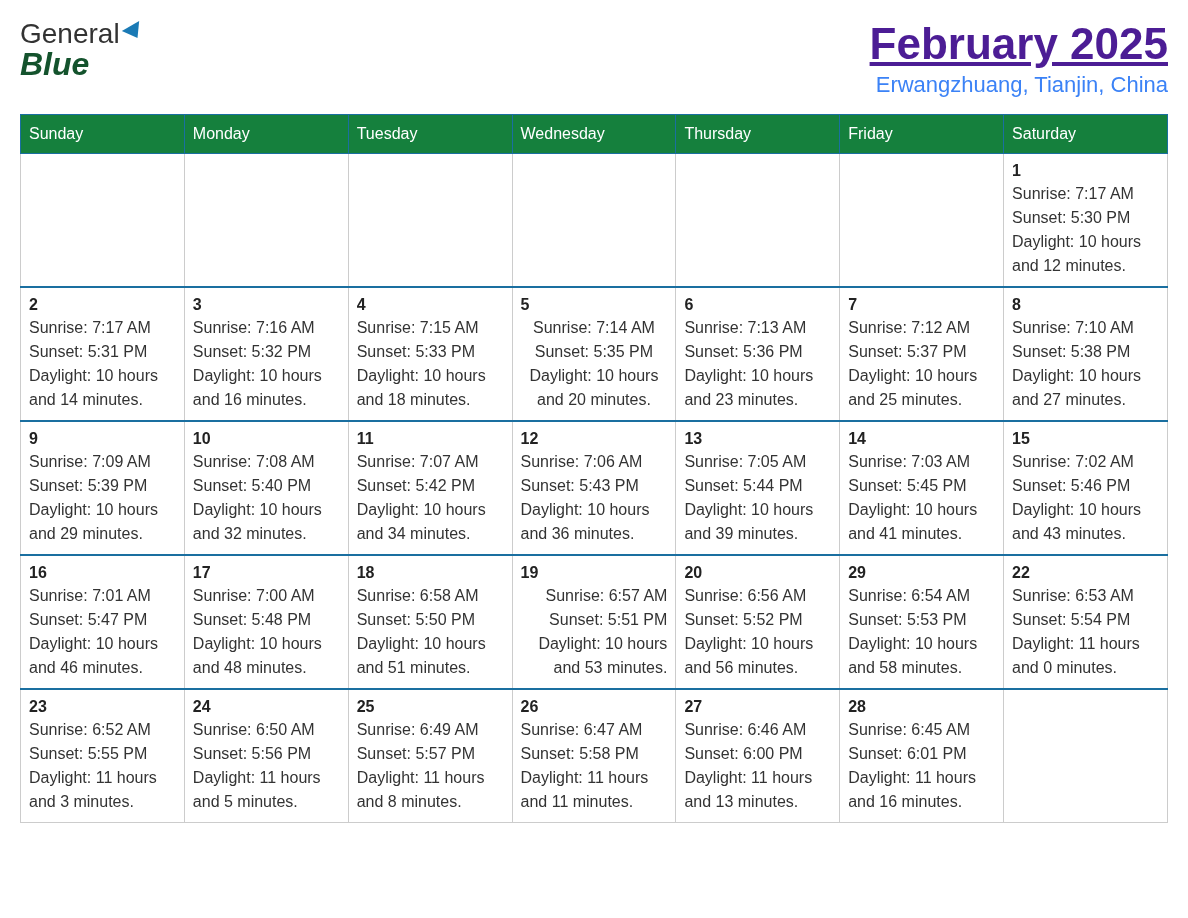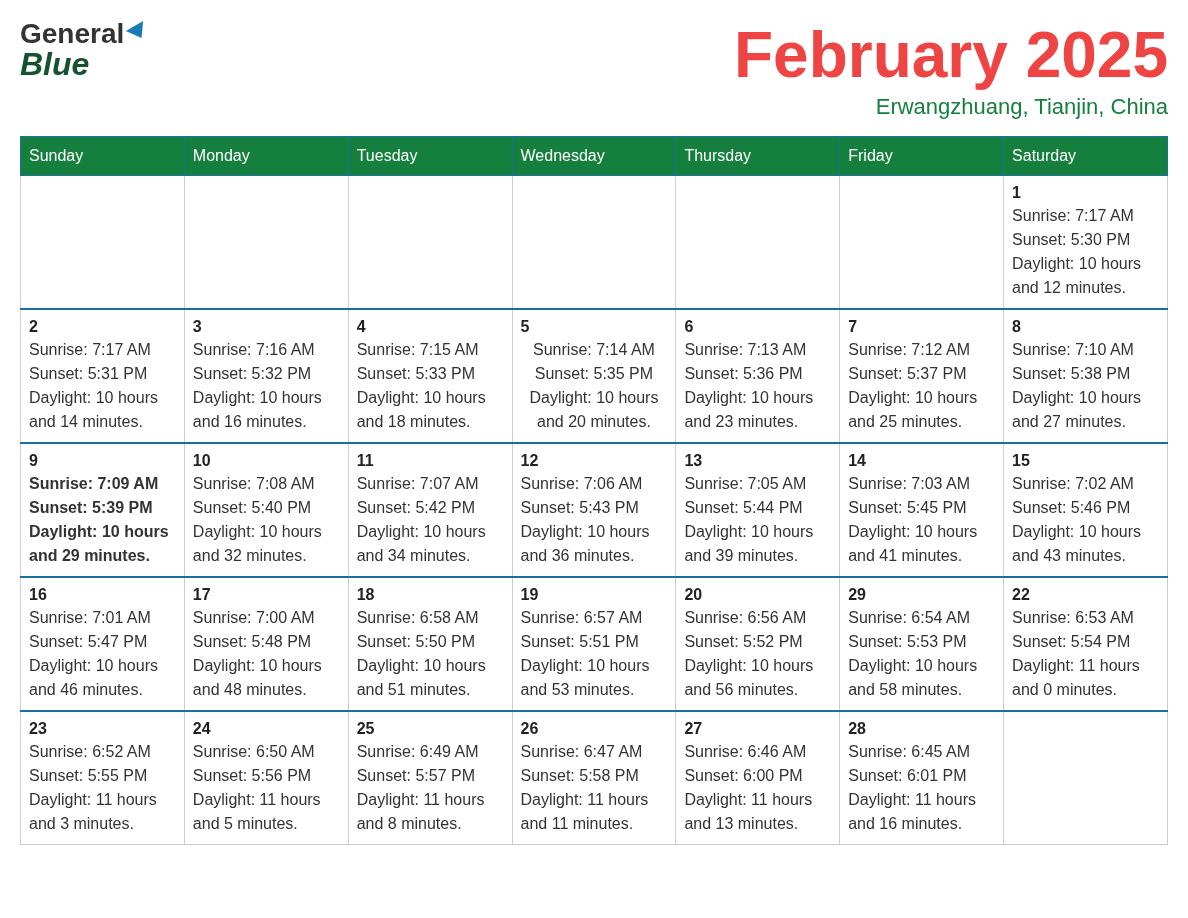--- a/index.html
+++ b/index.html
@@ -16,21 +16,21 @@
       align-items: flex-start;
       margin-bottom: 16px;
     }
     .logo {
       display: flex;
       flex-direction: column;
       align-items: flex-start;
     }
     .logo-general {
       font-size: 28px;
-      font-weight: bold;
+      font-weight: normal;
       color: #333;
       line-height: 1;
     }
     .logo-blue {
       font-size: 32px;
       font-weight: bold;
       color: #14532d;
       line-height: 1;
       font-style: italic;
     }
@@ -43,28 +43,29 @@
       border-top: 14px solid #1a7ab5;
       margin-left: 4px;
       vertical-align: middle;
       transform: rotate(-30deg);
       margin-bottom: 4px;
     }
     .title-block {
       text-align: right;
     }
     .month-title {
-      font-size: 64px;
+      font-size: 44px;
       font-weight: bold;
-      color: #ef4444;
+      color: #4c1d95;
       line-height: 1.1;
+      text-decoration: underline;
     }
     .location-title {
       font-size: 22px;
-      color: #15803d;
+      color: #3b82f6;
       margin-top: 4px;
     }
     .calendar {
       width: 100%;
       border-collapse: collapse;
       border: 1px solid #ccc;
     }
     .calendar th {
       background-color: #15803d;
       color: #fff;
@@ -197,21 +198,21 @@
           <span class="day-number">8</span>
           <div class="day-info" style="white-space: pre-line;">Sunrise: 7:10 AM
 Sunset: 5:38 PM
 Daylight: 10 hours
 and 27 minutes.</div>
         </td>
       </tr>
       <tr class="row-separator">
         <td>
           <span class="day-number">9</span>
-          <div class="day-info" style="white-space: pre-line; font-weight: bold;">Sunrise: 7:09 AM
+          <div class="day-info" style="white-space: pre-line;">Sunrise: 7:09 AM
 Sunset: 5:39 PM
 Daylight: 10 hours
 and 29 minutes.</div>
         </td>
         <td>
           <span class="day-number">10</span>
           <div class="day-info" style="white-space: pre-line;">Sunrise: 7:08 AM
 Sunset: 5:40 PM
 Daylight: 10 hours
 and 32 minutes.</div>
@@ -269,21 +270,21 @@
         </td>
         <td>
           <span class="day-number">18</span>
           <div class="day-info" style="white-space: pre-line;">Sunrise: 6:58 AM
 Sunset: 5:50 PM
 Daylight: 10 hours
 and 51 minutes.</div>
         </td>
         <td>
           <span class="day-number">19</span>
-          <div class="day-info" style="white-space: pre-line;">Sunrise: 6:57 AM
+          <div class="day-info" style="white-space: pre-line; text-align: right;">Sunrise: 6:57 AM
 Sunset: 5:51 PM
 Daylight: 10 hours
 and 53 minutes.</div>
         </td>
         <td>
           <span class="day-number">20</span>
           <div class="day-info" style="white-space: pre-line;">Sunrise: 6:56 AM
 Sunset: 5:52 PM
 Daylight: 10 hours
 and 56 minutes.</div>

